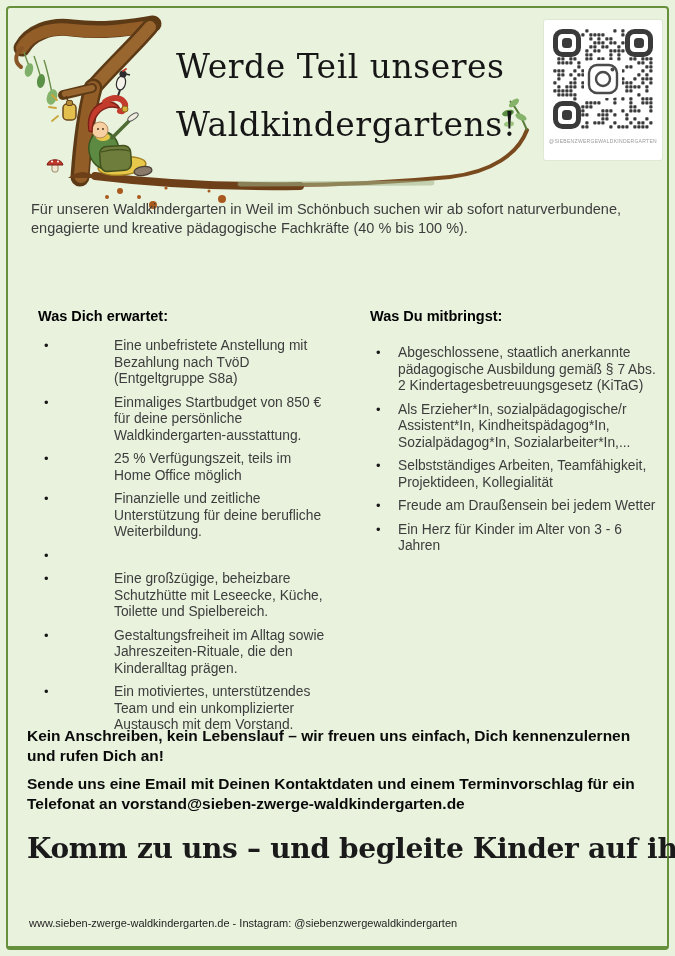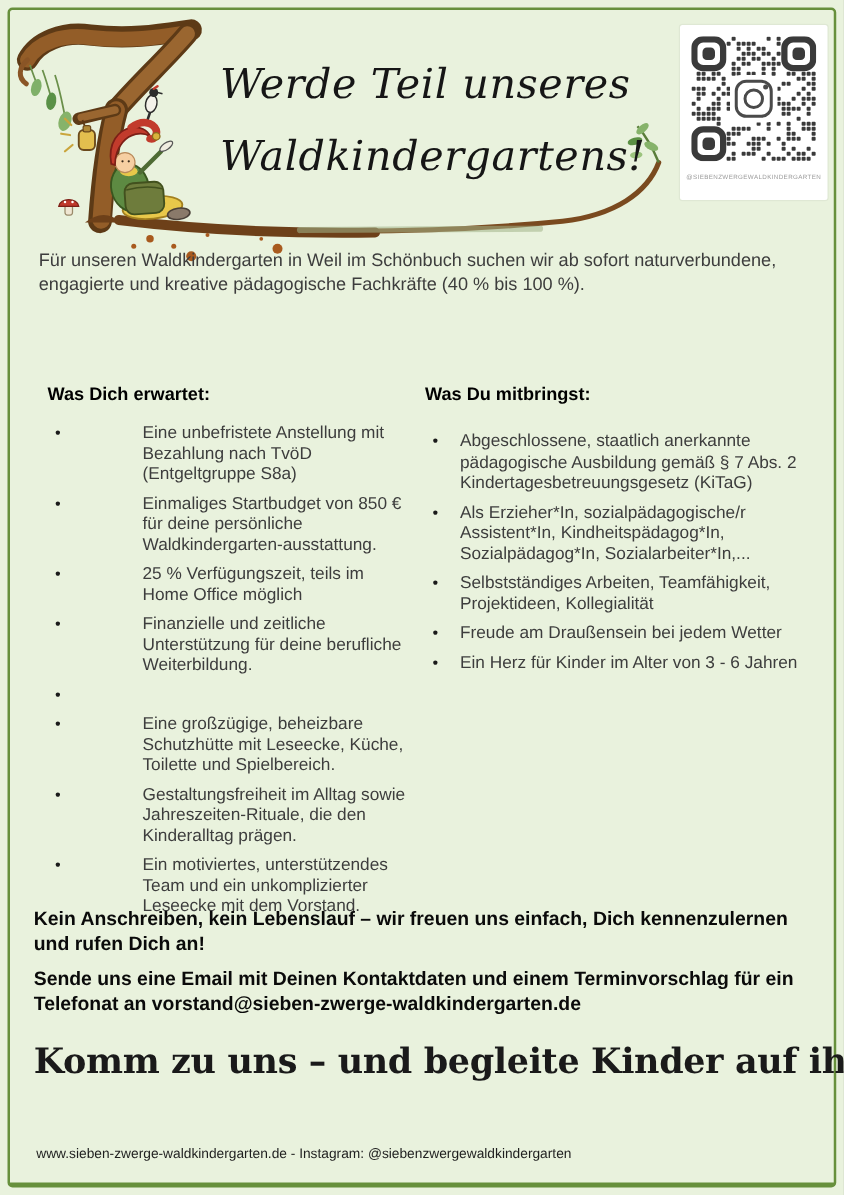--- a/index.html
+++ b/index.html
@@ -11,38 +11,38 @@
   .frame{
     position:absolute; inset:6px;
     border:2.5px solid #67903c; border-bottom-width:4px; border-radius:4px;
     pointer-events:none;
   }
   
   .illustration{position:absolute; left:0; top:0; pointer-events:none;}
   .title{
     position:absolute; left:176px; top:38px; margin:0;
     font-family:"DejaVu Serif", serif; font-weight:400; color:#161616;
-    font-size:33px; line-height:58px; letter-spacing:.5px; white-space:nowrap;font-style:italic;
+    font-size:33px; line-height:58px; letter-spacing:.5px; white-space:nowrap;
   }
   .title span{display:block;}
   .qr-card{
     position:absolute; left:544px; top:20px; width:118px; height:140px;
     background:#ffffff; border-radius:2px; text-align:center;
     box-shadow:0 0 0 1px rgba(0,0,0,.04);
   }
   .qr-card svg{margin-top:9px;}
   .qr-caption{
     font-size:5px; letter-spacing:.3px; color:#9a9a9a; margin-top:5px;
     font-family:"Liberation Sans", sans-serif; white-space:nowrap;
   }
   
   .intro{position:absolute; left:31px; top:200px; right:38px;}
   .intro p{margin:0 0 9px 0; font-size:14.5px; line-height:18.5px;}
   
-  .columns{position:absolute; left:38px; top:307px; right:18px; display:flex;}
+  .columns{position:absolute; left:38px; top:307px; right:18px; display:flex;gap:30px;}
   .col{box-sizing:border-box;}
   .col-left{width:292px; margin-right:10px;}
   .col-right{flex:1;}
   .col h2{
     margin:0; font-size:14.5px; font-weight:bold; color:#000; line-height:18px;
   }
   .col-left ul{margin:13px 0 0 0;}
   .col-right ul{margin:20px 0 0 0;}
   ul.blist{padding:0; list-style:none;}
   .blist li{
@@ -410,21 +410,21 @@
             <span class="li-text">Eine großzügige, beheizbare Schutzhütte mit Leseecke, Küche, Toilette und Spielbereich.</span>
           </li>
 
           <li>
             <span class="bullet">•</span>
             <span class="li-text">Gestaltungsfreiheit im Alltag sowie Jahreszeiten-Rituale, die den Kinderalltag prägen.</span>
           </li>
 
           <li>
             <span class="bullet">•</span>
-            <span class="li-text">Ein motiviertes, unterstützendes Team und ein unkomplizierter Leseecke mit dem Vorstand.</span>
+            <span class="li-text">Ein motiviertes, unterstützendes Team und ein unkomplizierter Austausch mit dem Vorstand.</span>
           </li>
         </ul>
     </div>
     <div class="col col-right">
       <h2>Was Du mitbringst:</h2>
       <ul class="blist">
 
           <li>
             <span class="bullet">•</span>
             <span class="li-text">Abgeschlossene, staatlich anerkannte pädagogische Ausbildung gemäß § 7 Abs. 2 Kindertagesbetreuungsgesetz (KiTaG)</span>

